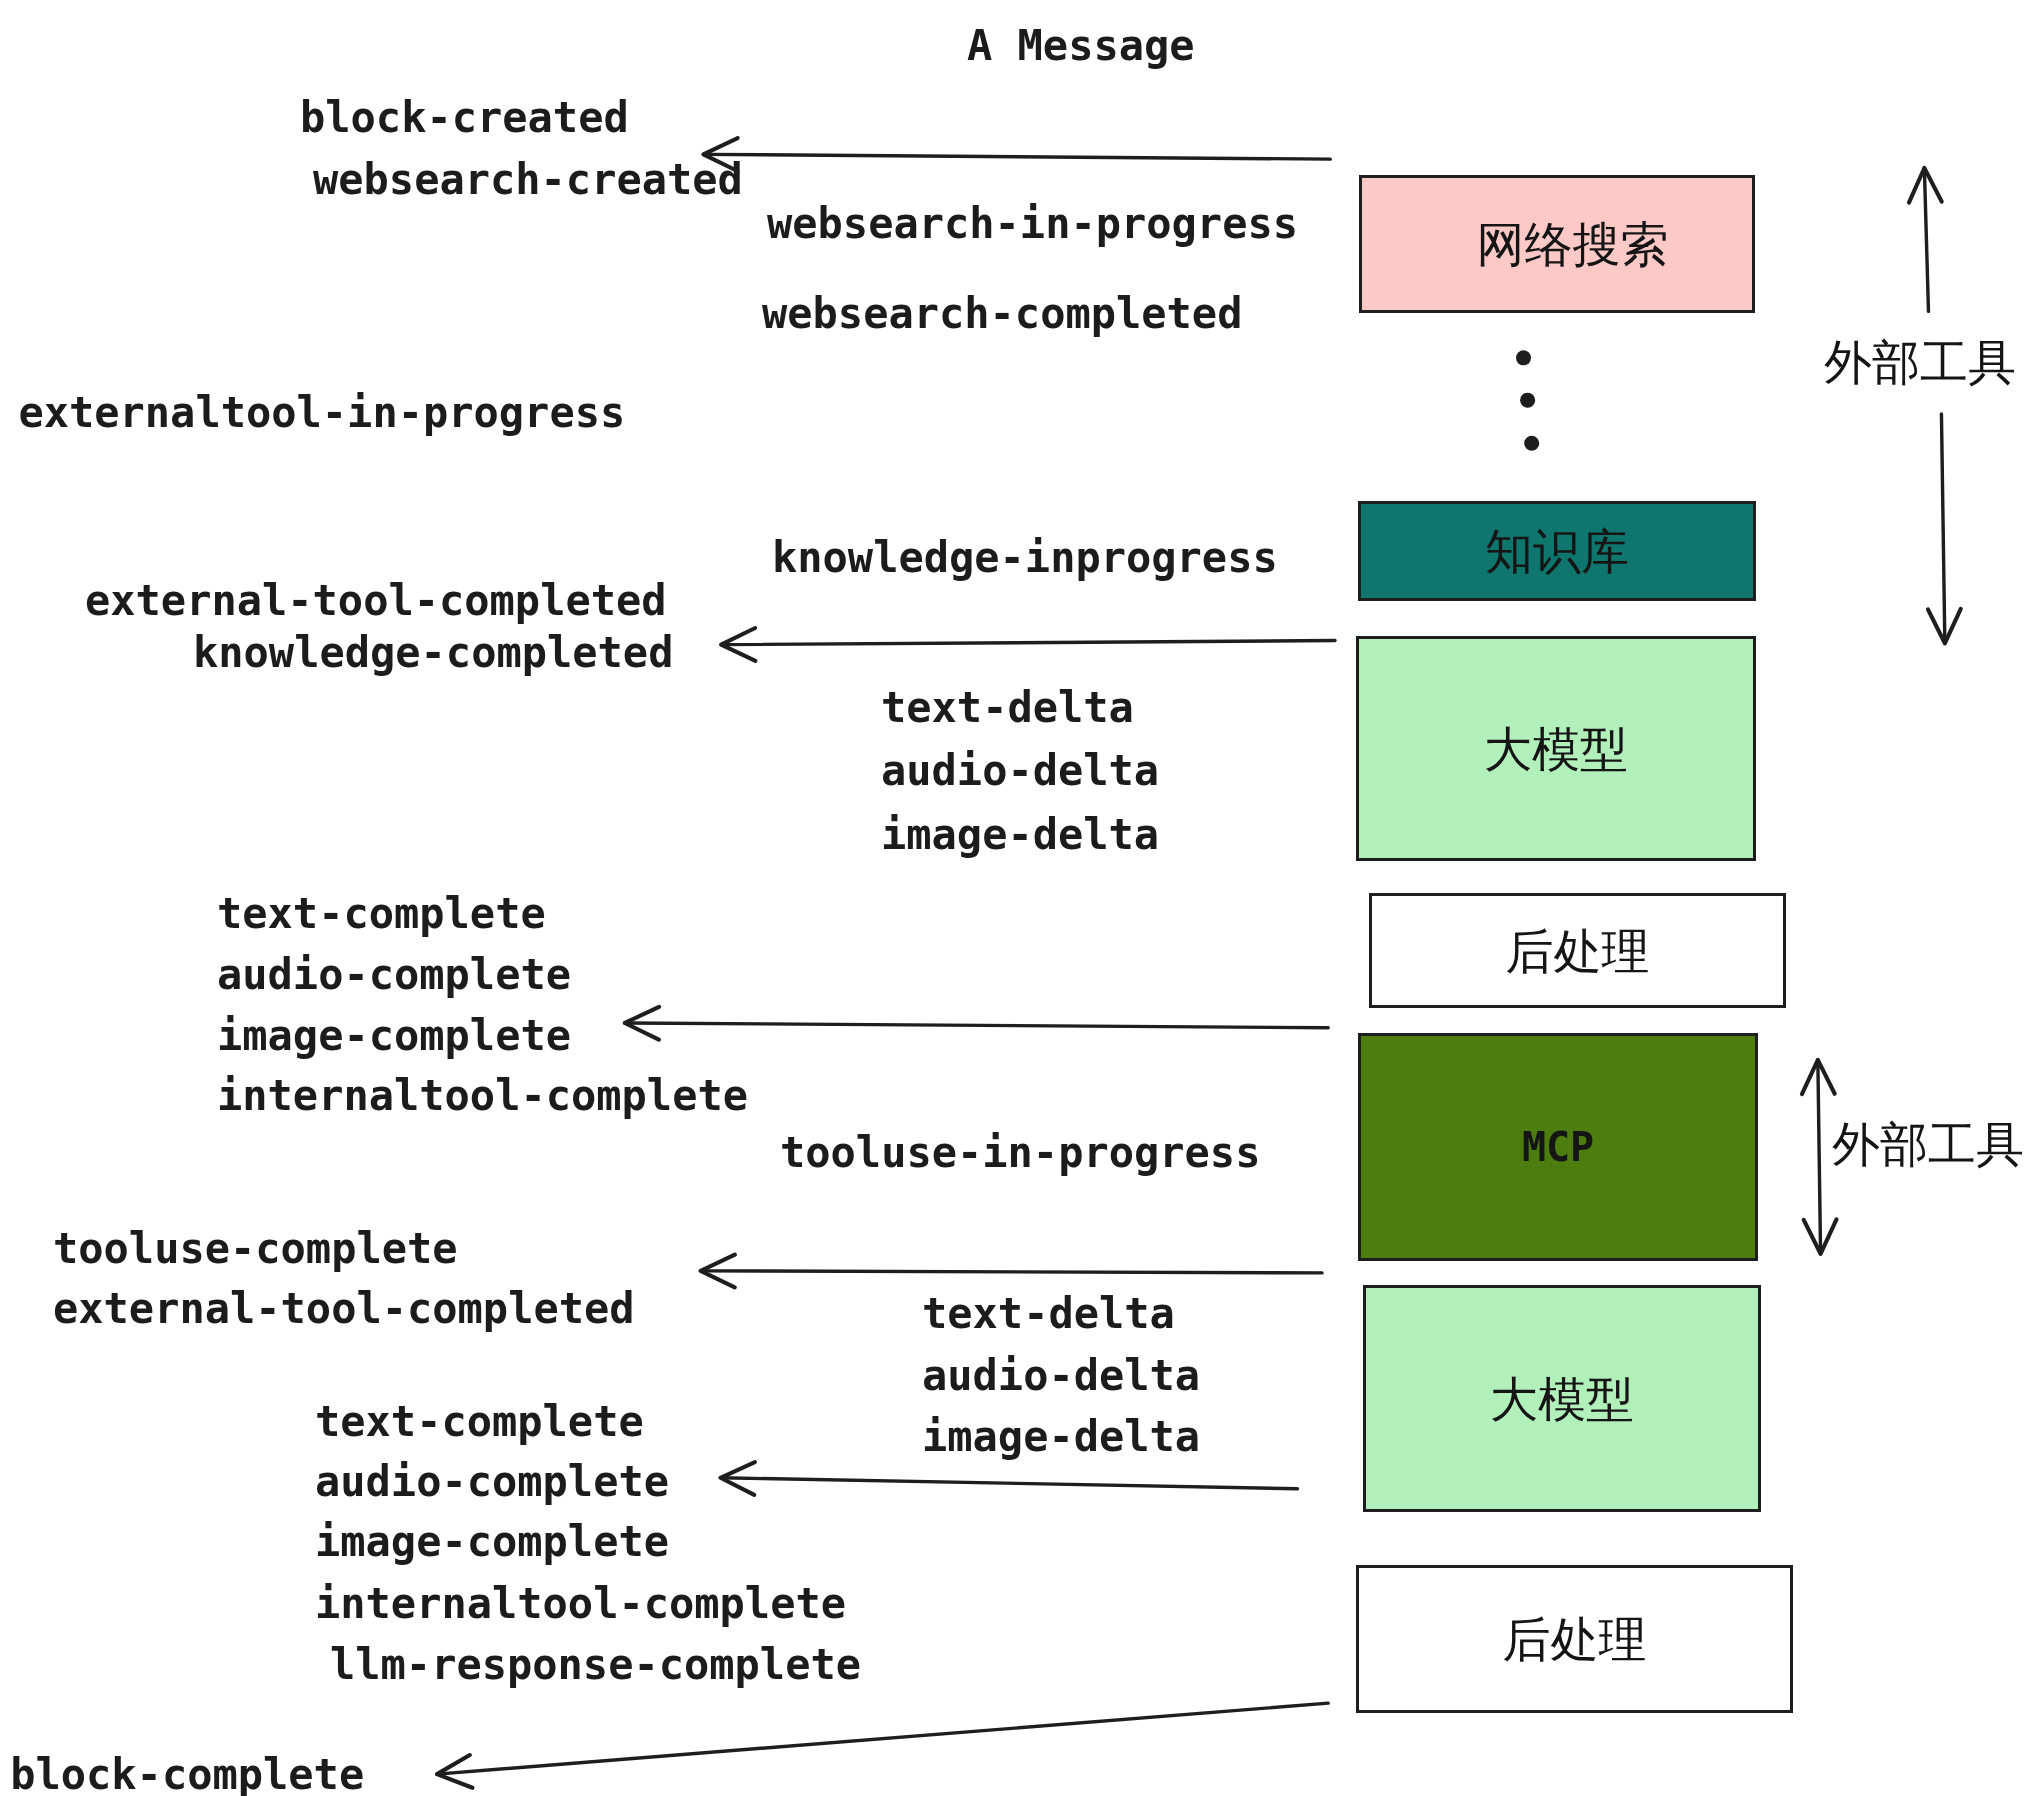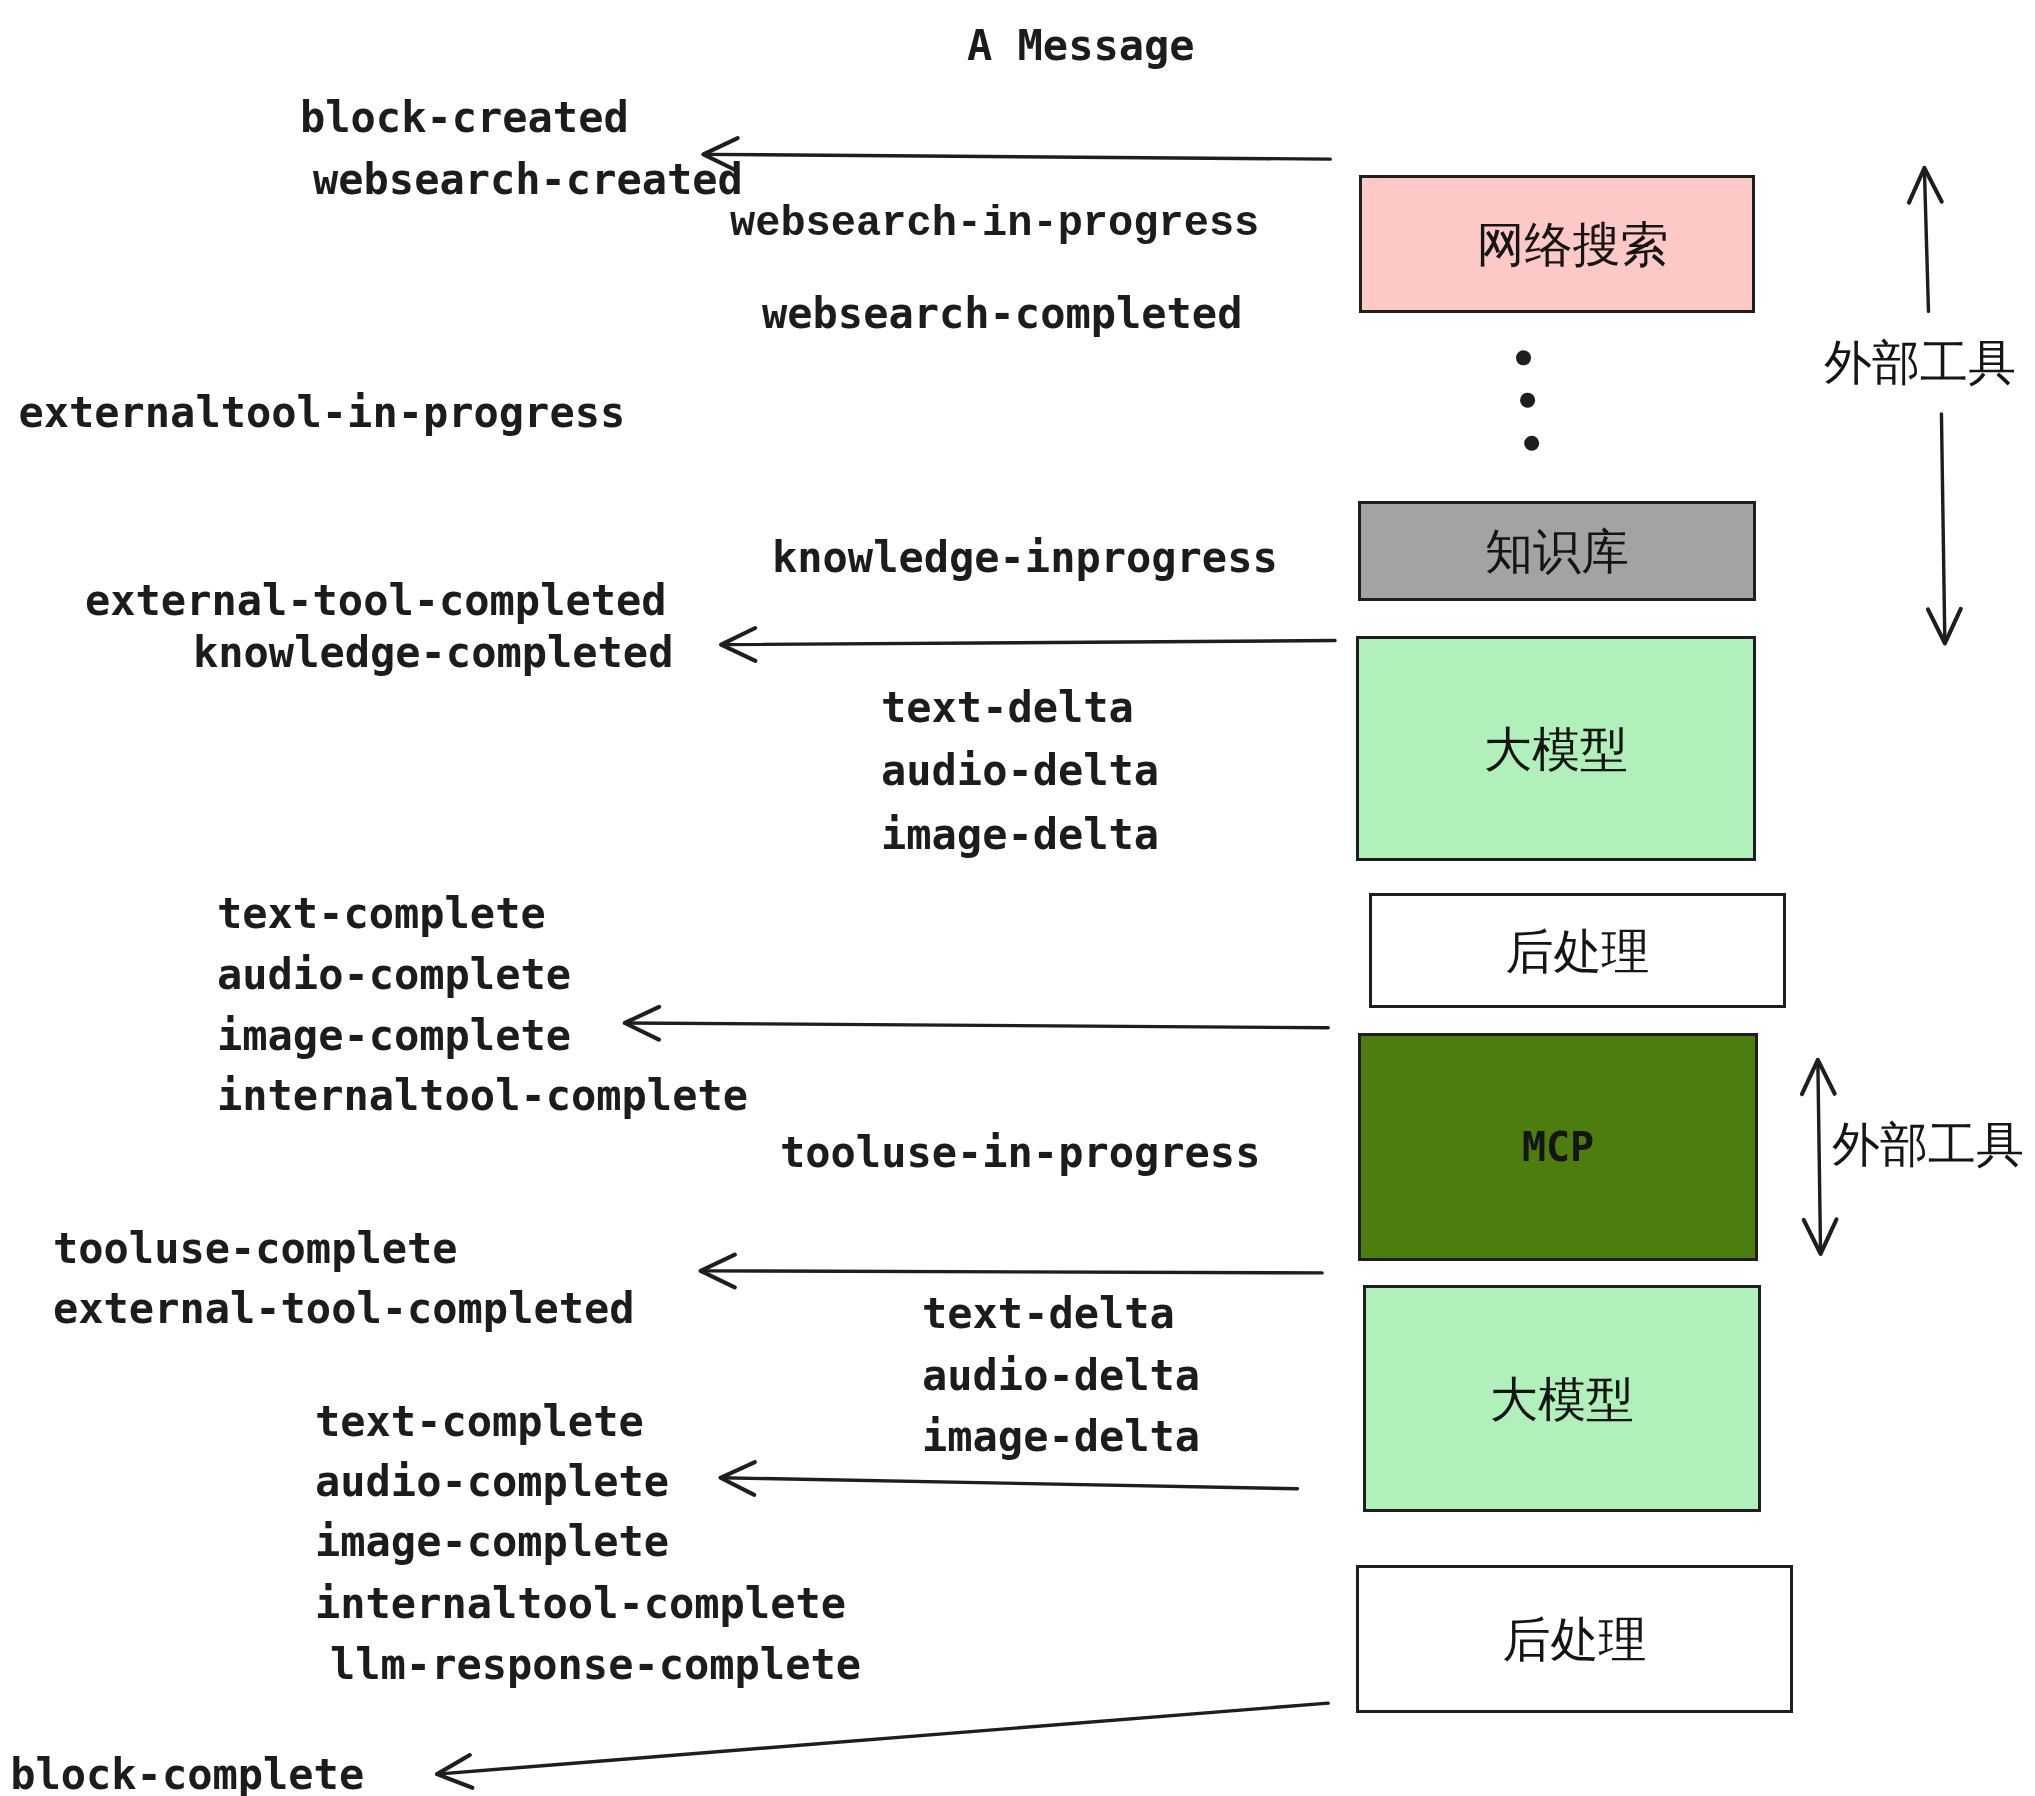--- a/index.html
+++ b/index.html
@@ -35,21 +35,21 @@
 </style>
 </head>
 <body>
 
 <div class="canvas">
 
   <div class="title" style="left:967px;top:24.6px;">A Message</div>
 
   <div class="ev" style="left:300px;top:96px;">block-created</div>
   <div class="ev" style="left:313px;top:158px;">websearch-created</div>
-  <div class="ev" style="left:730px;top:202px;font-family:Liberation Mono, monospace;">websearch-in-progress</div>
+  <div class="ev" style="left:767px;top:202px;">websearch-in-progress</div>
   <div class="ev" style="left:762px;top:292px;">websearch-completed</div>
   <div class="ev" style="left:18.4px;top:391px;">externaltool-in-progress</div>
   <div class="ev" style="left:772px;top:536px;">knowledge-inprogress</div>
   <div class="ev" style="left:85px;top:579px;">external-tool-completed</div>
   <div class="ev" style="left:193px;top:631px;">knowledge-completed</div>
   <div class="ev" style="left:881px;top:686px;">text-delta</div>
   <div class="ev" style="left:881px;top:749px;">audio-delta</div>
   <div class="ev" style="left:881px;top:813px;">image-delta</div>
   <div class="ev" style="left:217px;top:892px;">text-complete</div>
   <div class="ev" style="left:217px;top:953px;">audio-complete</div>
@@ -64,21 +64,21 @@
   <div class="ev" style="left:315px;top:1582px;">internaltool-complete</div>
   <div class="ev" style="left:315px;top:1643px;margin-left:15px;">llm-response-complete</div>
   <div class="ev" style="left:10.2px;top:1753px;">block-complete</div>
   <div class="ev" style="left:922px;top:1292px;">text-delta</div>
   <div class="ev" style="left:922px;top:1354px;">audio-delta</div>
   <div class="ev" style="left:922px;top:1415px;">image-delta</div>
 
   <div class="box" style="left: 1359px; top: 175px; width: 396px; height: 138px; background: rgb(252, 201, 199); padding-left: 31px;">
     <span class="lbl">网络搜索</span>
   </div>
-  <div class="box" style="left: 1358px; top: 501px; width: 398px; height: 100px; background: #a3a3a3;">
+  <div class="box" style="left: 1358px; top: 501px; width: 398px; height: 100px; background: #0f766e;">
     <span class="lbl">知识库</span>
   </div>
   <div class="box" style="left: 1356px; top: 636px; width: 400px; height: 225px; background: rgb(178, 240, 187);">
     <span class="lbl">大模型</span>
   </div>
   <div class="box" style="left: 1369px; top: 893px; width: 417px; height: 115px; background: rgb(255, 255, 255);">
     <span class="lbl">后处理</span>
   </div>
   <div class="box mcp" style="left: 1358px; top: 1033px; width: 400px; height: 228px; background: #4d7c0f;">
     <span class="lbl">MCP</span>

